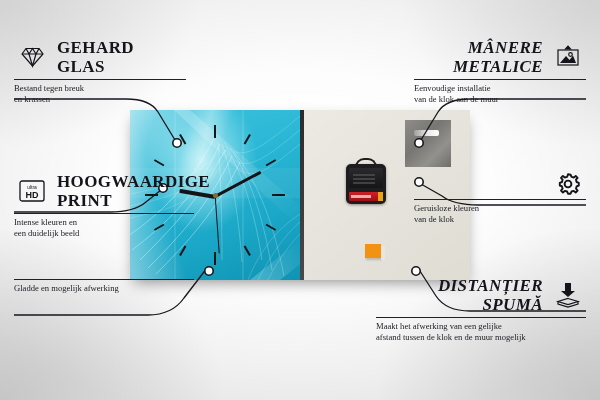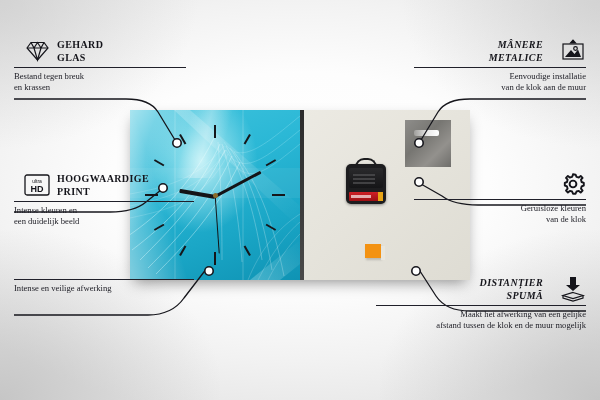--- a/index.html
+++ b/index.html
@@ -62,31 +62,31 @@
 
   
   .clockface{position:absolute;inset:0;}
   .tick{position:absolute;left:50%;top:50%;transform-origin:0 0;background:#15161a;}
   .hand{position:absolute;left:50%;top:50%;transform-origin:0 50%;background:#141417;border-radius:1px;}
   .hub{position:absolute;left:50%;top:50%;width:5px;height:5px;margin:-2.5px 0 0 -2.5px;
     border-radius:50%;background:#8a6a2a;}
 
   
   .callout{position:absolute;}
-  .co-title{font-weight:bold;letter-spacing:.4px;color:#14141a;font-size:10px;line-height:13px;
+  .co-title{font-weight:bold;letter-spacing:.4px;color:#14141a;font-size:17px;line-height:19px;
     text-transform:uppercase;white-space:pre-line;}
   .co-rule{height:1px;background:#20202a;margin:3px 0 3px;}
   .co-desc{font-size:8.6px;line-height:10.5px;color:#1c1c24;white-space:pre-line;}
   .co-head{display:flex;align-items:center;gap:7px;}
-  .co-ic{flex:0 0 auto;width:36px;height:24px;display:flex;align-items:center;justify-content:flex-end;text-decoration:underline;}
+  .co-ic{flex:0 0 auto;width:36px;height:24px;display:flex;align-items:center;justify-content:center;text-decoration:underline;}
   .left .co-head{justify-content:flex-start;}
   .left .co-desc{text-align:left;}
   .right .co-head{justify-content:flex-end;}
   .right .co-title{text-align:right;font-style:italic;}
-  .right .co-desc{text-align:right;}
+  .right .co-desc{text-align:left;}
   svg{display:block;}
   .leader{position:absolute;left:0;top:0;width:600px;height:400px;pointer-events:none;}
 </style>
 </head>
 <body>
 
 <div class="stage">
   <div class="vig tl"></div>
   <div class="vig tr"></div>
   <div class="vig bl"></div>
@@ -238,21 +238,21 @@
       <span class="co-title">HOOGWAARDIGE
 PRINT</span>
     </div>
     <div class="co-rule"></div>
     <div class="co-desc">Intense kleuren en
 een duidelijk beeld</div>
   </div>
 
   <div class="callout left" style="left:14px;top:276px;width:180px;">
     <div class="co-rule"></div>
-    <div class="co-desc">Intense en veilige afwerking</div>
+    <div class="co-desc">Gladde en mogelijk afwerking</div>
   </div>
 
   <div class="callout right" style="left:414px;top:38px;width:172px;">
     <div class="co-head">
       <span class="co-title">MÂNERE
 METALICE</span>
       <span class="co-ic">
         <svg width="26" height="24" viewBox="0 0 26 24" stroke="#14141a" stroke-width="1.2" fill="none">
           <path d="M13 1 L13 4"></path>
             <path d="M10.5 4 H15.5 L13 1.2 Z" fill="#14141a"></path>

